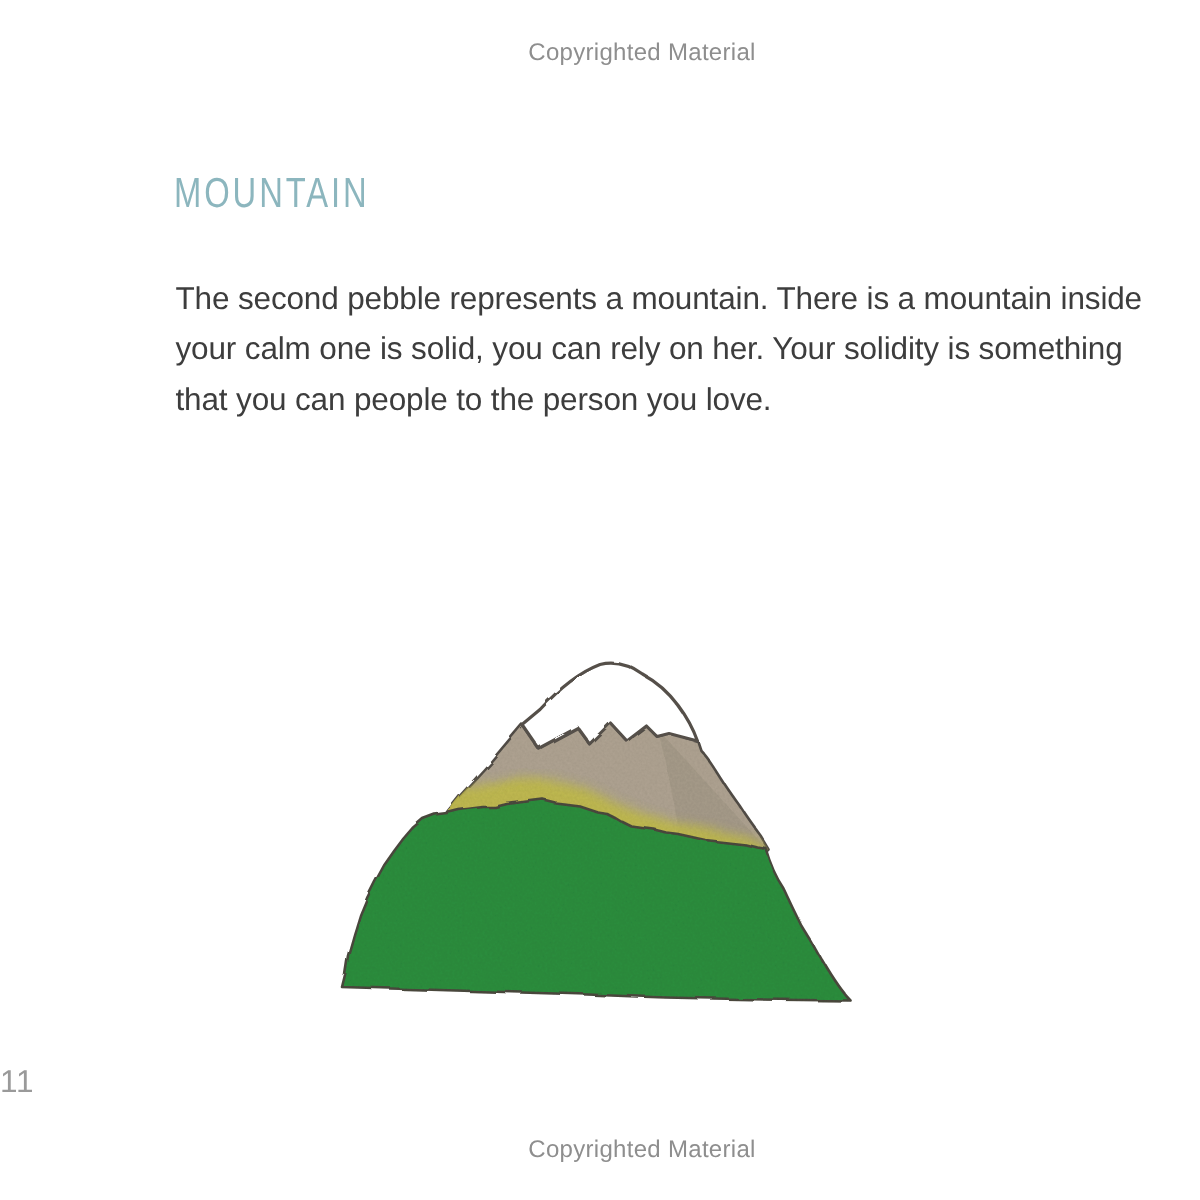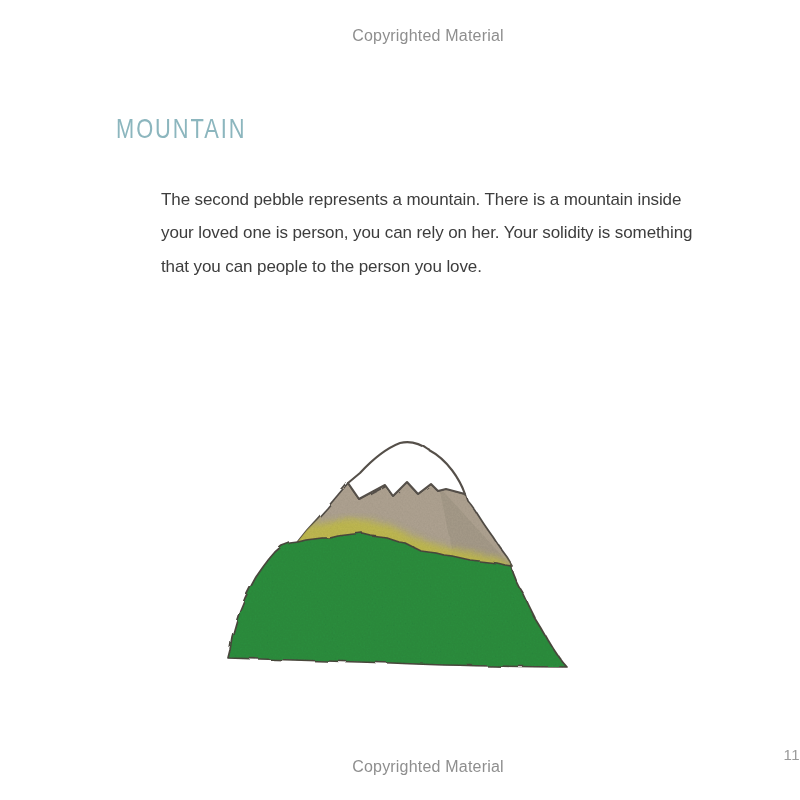--- a/index.html
+++ b/index.html
@@ -29,53 +29,52 @@
     letter-spacing: 2.5px; line-height: 34px;
     color: var(--heading-color, #8cb6be);
     transform: scaleX(0.78);
     transform-origin: left center;
     white-space: nowrap;
   }
 
   .body-text {
     position: absolute; left: 117px; top: 183px;
     color: var(--text-color, #3d3d3d);
-    font-size: 17px; letter-spacing: -0.1px; margin-left: 44px;
+    font-size: 21px; letter-spacing: -0.1px;
   }
   .body-text .line {
     height: 33.4px; line-height: 33.4px;
     white-space: nowrap;
   }
 
   .illustration {
     position: absolute; left: 222px; top: 440px;
     width: 356px; height: 232px;
   }
   .illustration svg { display: block; width: 356px; height: 232px; }
 
   .page-number {
     position: absolute; left: 0; top: 710px; width: 100%;
-    text-align: right;
-    font-size: 15px; letter-spacing: 0.5px;
+    text-align: left;
+    font-size: 21px; letter-spacing: 0.5px;
     color: var(--pagenum-color, #9a9a9a);
-    margin-top: 36px;
   }
 </style>
 </head>
 <body>
 
 <div class="page">
 
   <div class="copyright top" style="--copyright-color: #8e8e8e;">Copyrighted Material</div>
 
   <h1 class="heading" style="--heading-color: #8cb6be;">MOUNTAIN</h1>
 
   <div class="body-text" style="--text-color: #3d3d3d;">
     <div class="line">The second pebble represents a mountain. There is a mountain inside</div>
-    <div class="line">your loved one is person, you can rely on her. Your solidity is something</div>
+    <div class="line">your calm one is solid, you can rely on her. Your solidity is something</div>
     <div class="line">that you can people to the person you love.</div>
   </div>
 
   <div class="illustration">
     <svg viewBox="0 0 356 232" xmlns="http://www.w3.org/2000/svg">
       <defs>
         <clipPath id="rockClip">
           <path d="M 126,43 L 105,68 L 85,90 L 73,105 L 62,108 L 290,128 L 291,127 L 285,117
                    Q 276,105 271,97 Q 263,86 258,78 Q 250,65 245,60 L 243,54
                    L 224,49 L 216,51 L 209,44 L 196,54 L 185,42 L 171,56 L 163,45 L 137,59 Z"></path>

